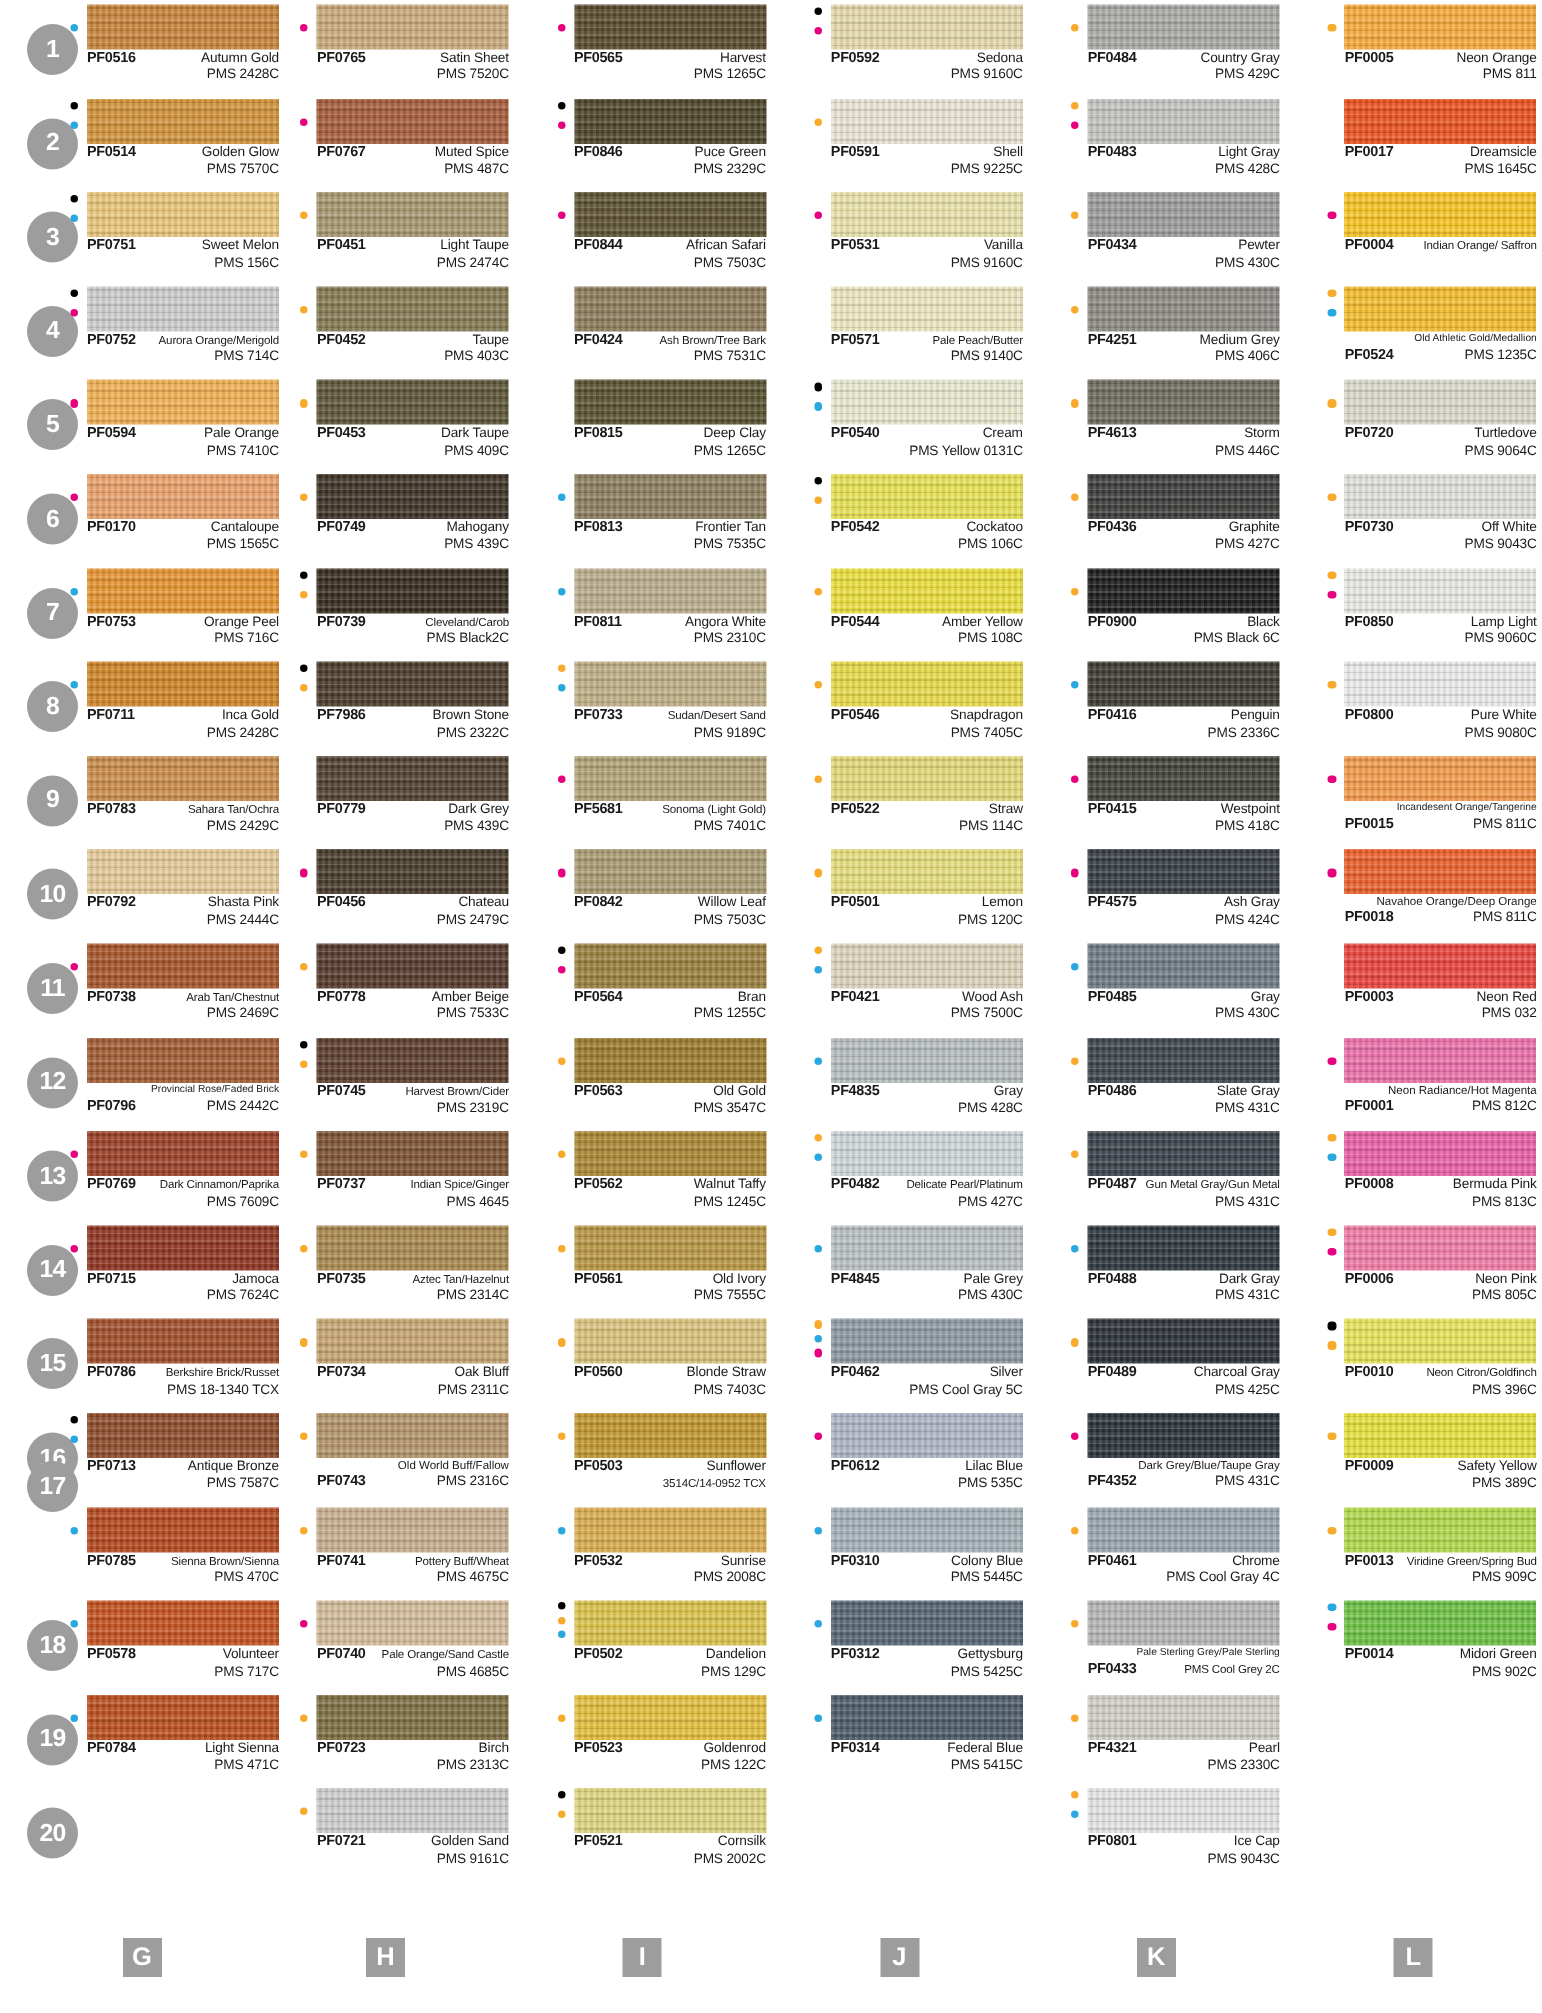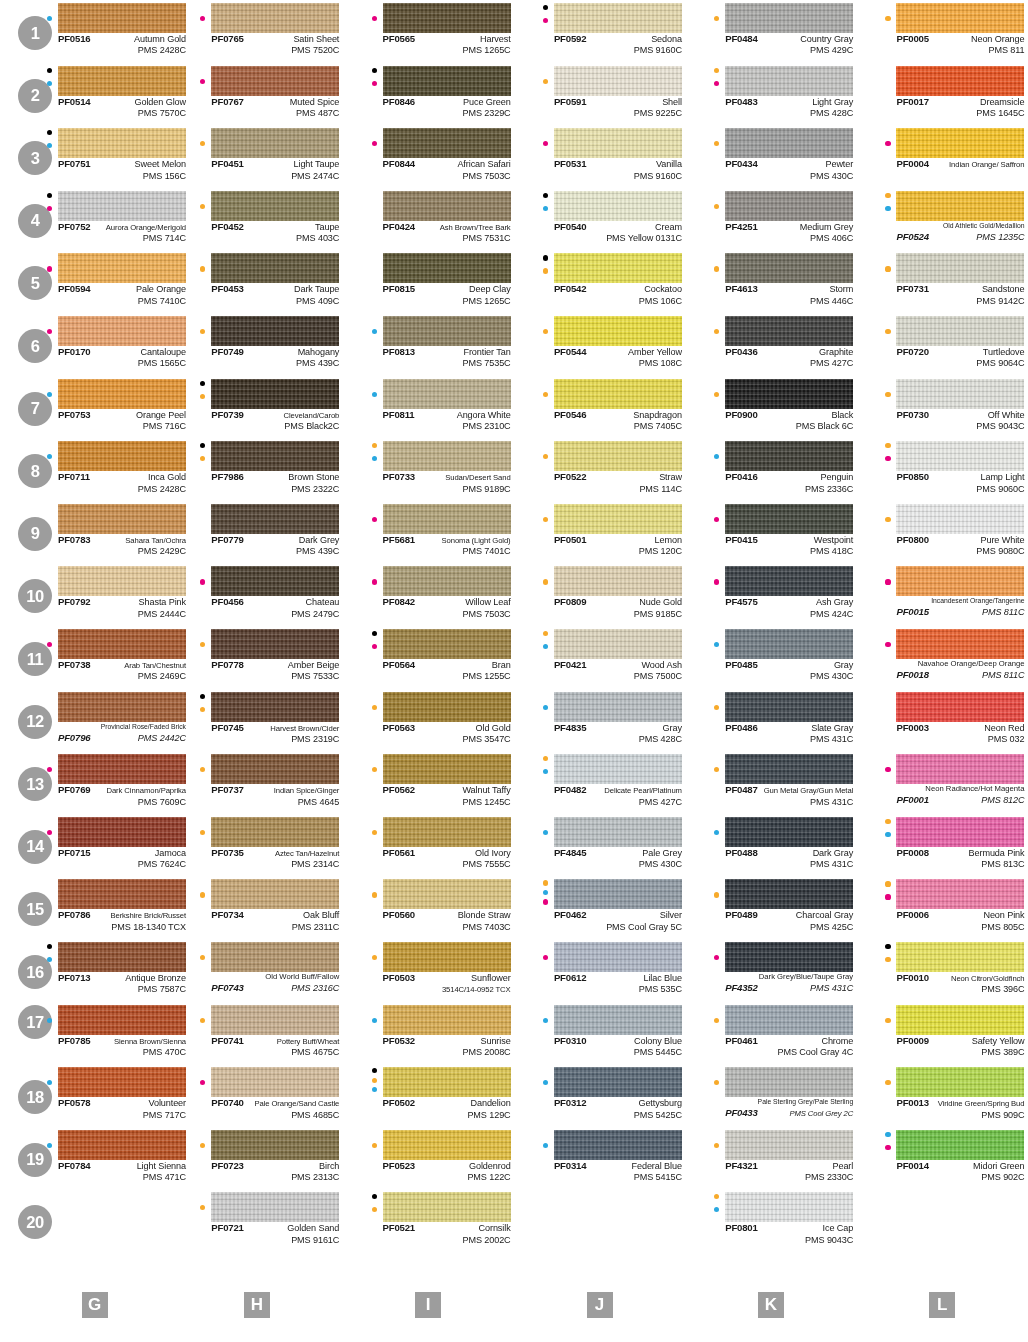--- a/index.html
+++ b/index.html
@@ -95,21 +95,21 @@
   .pms.sm { font-size: 7.7px; }
 
   
   .meta.stacked .nameline {
     text-align: right;
     white-space: nowrap;
     font-size: 7.7px;
     line-height: 10px;
   }
   .meta.stacked .nameline.xs { font-size: 6.8px; }
-  .meta.stacked .line1 { line-height: 11.6px; font-style: italic; }
+  .meta.stacked .line1 { line-height: 11.6px; }
 
   
   .dots {
     position: absolute;
     left: 28px;
     top: 3px;
     width: 11px;
     height: 32px;
   }
   .col:first-child .dots { left: 46px; }
@@ -191,21 +191,21 @@
       <div class="rownum" style="top: 391.6px;">7</div>
       <div class="rownum" style="top: 454.2px;">8</div>
       <div class="rownum" style="top: 516.8px;">9</div>
       <div class="rownum" style="top: 579.4px;">10</div>
       <div class="rownum" style="top: 642px;">11</div>
       <div class="rownum" style="top: 704.6px;">12</div>
       <div class="rownum" style="top: 767.2px;">13</div>
       <div class="rownum" style="top: 829.8px;">14</div>
       <div class="rownum" style="top: 892.4px;">15</div>
       <div class="rownum" style="top: 955px;">16</div>
-      <div class="rownum" style="top: 1005px; text-align: right;">17</div>
+      <div class="rownum" style="top: 974px; text-align: right;">17</div>
       <div class="rownum" style="top: 1080.2px;">18</div>
       <div class="rownum" style="top: 1142.8px;">19</div>
       <div class="rownum" style="top: 1205.4px;">20</div>
     </div>
 
   <div id="grid">
       <div class="col">
         <div class="cell">
           <div class="dots">
             <span class="dot blue" style="top: 13px;"></span>
@@ -1136,20 +1136,33 @@
           </div>
           <div class="meta">
             <div class="line1">
               <span class="code">PF0531</span>
               <span class="nm">Vanilla</span>
             </div>
             <div class="line2"><span class="pms">PMS 9160C</span></div>
           </div>
         </div>
         <div class="cell">
+          <div class="dots"></div>
+          <div class="swatch" style="background: rgb(236, 229, 192);">
+            <div class="thread-tex"></div>
+          </div>
+          <div class="meta">
+            <div class="line1">
+              <span class="code">PF0571</span>
+              <span class="nm sm">Pale Peach/Butter</span>
+            </div>
+            <div class="line2"><span class="pms">PMS 9140C</span></div>
+          </div>
+        </div>
+        <div class="cell">
           <div class="dots">
             <span class="dot black" style="top: 2px;"></span>
             <span class="dot blue" style="top: 15px;"></span>
           </div>
           <div class="swatch" style="background: rgb(231, 232, 205);">
             <div class="thread-tex"></div>
           </div>
           <div class="meta">
             <div class="line1">
               <span class="code">PF0540</span>
@@ -1225,35 +1238,20 @@
           </div>
           <div class="swatch" style="background: rgb(229, 220, 125);">
             <div class="thread-tex"></div>
           </div>
           <div class="meta">
             <div class="line1">
               <span class="code">PF0501</span>
               <span class="nm">Lemon</span>
             </div>
             <div class="line2"><span class="pms">PMS 120C</span></div>
-          </div>
-        </div>
-        <div class="cell">
-          <div class="dots">
-            <span class="dot orange" style="top: 13px;"></span>
-          </div>
-          <div class="swatch" style="background: rgb(222, 208, 176);">
-            <div class="thread-tex"></div>
-          </div>
-          <div class="meta">
-            <div class="line1">
-              <span class="code">PF0809</span>
-              <span class="nm">Nude Gold</span>
-            </div>
-            <div class="line2"><span class="pms">PMS 9185C</span></div>
           </div>
         </div>
         <div class="cell">
           <div class="dots">
             <span class="dot orange" style="top: 2px;"></span>
             <span class="dot blue" style="top: 15px;"></span>
           </div>
           <div class="swatch" style="background: rgb(219, 211, 187);">
             <div class="thread-tex"></div>
           </div>
@@ -1744,35 +1742,20 @@
           </div>
           <div class="swatch" style="background: rgb(242, 188, 45);">
             <div class="thread-tex"></div>
           </div>
           <div class="meta stacked">
             <div class="nameline xs">Old Athletic Gold/Medallion</div>
             <div class="line1">
               <span class="code">PF0524</span>
               <span class="pms">PMS 1235C</span>
             </div>
-          </div>
-        </div>
-        <div class="cell">
-          <div class="dots">
-            <span class="dot orange" style="top: 13px;"></span>
-          </div>
-          <div class="swatch" style="background: rgb(211, 210, 194);">
-            <div class="thread-tex"></div>
-          </div>
-          <div class="meta">
-            <div class="line1">
-              <span class="code">PF0731</span>
-              <span class="nm">Sandstone</span>
-            </div>
-            <div class="line2"><span class="pms">PMS 9142C</span></div>
           </div>
         </div>
         <div class="cell">
           <div class="dots">
             <span class="dot orange" style="top: 13px;"></span>
           </div>
           <div class="swatch" style="background: rgb(216, 216, 204);">
             <div class="thread-tex"></div>
           </div>
           <div class="meta">

